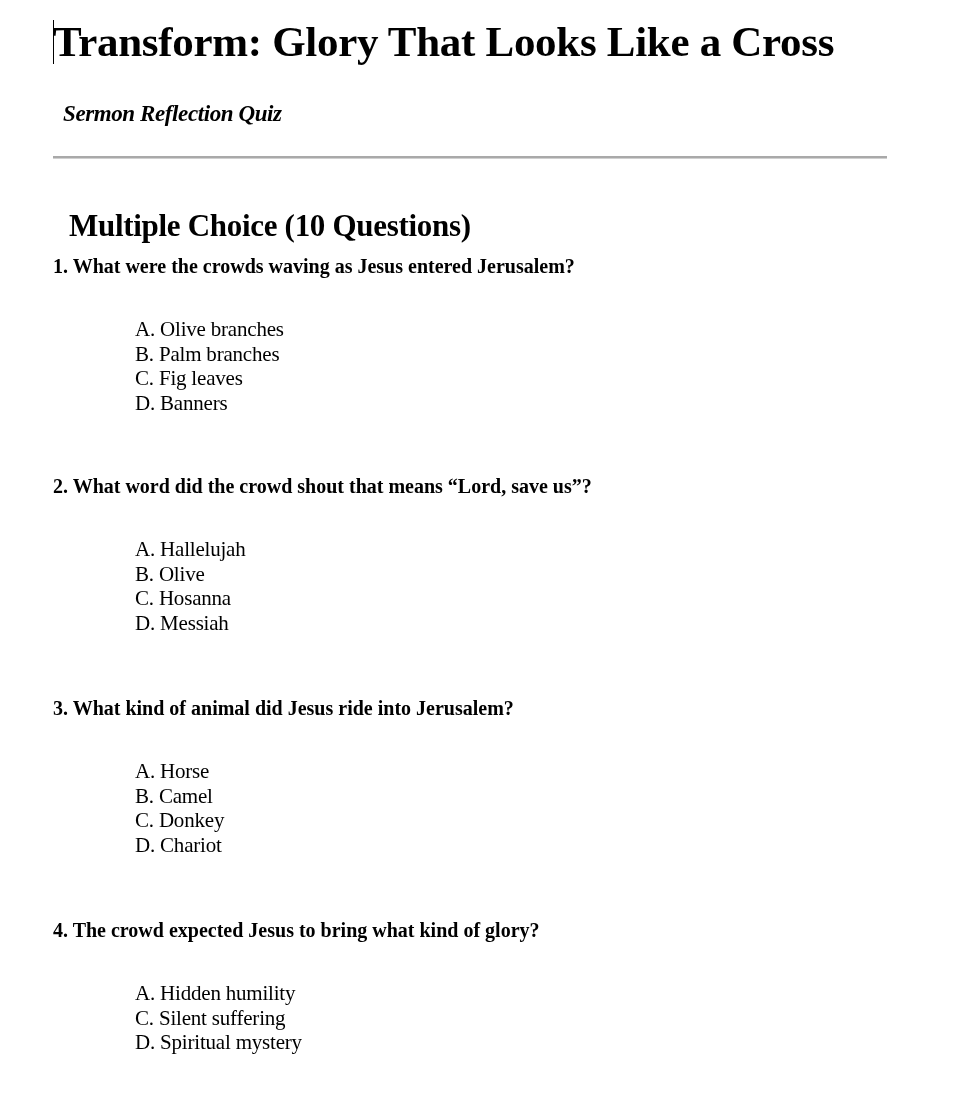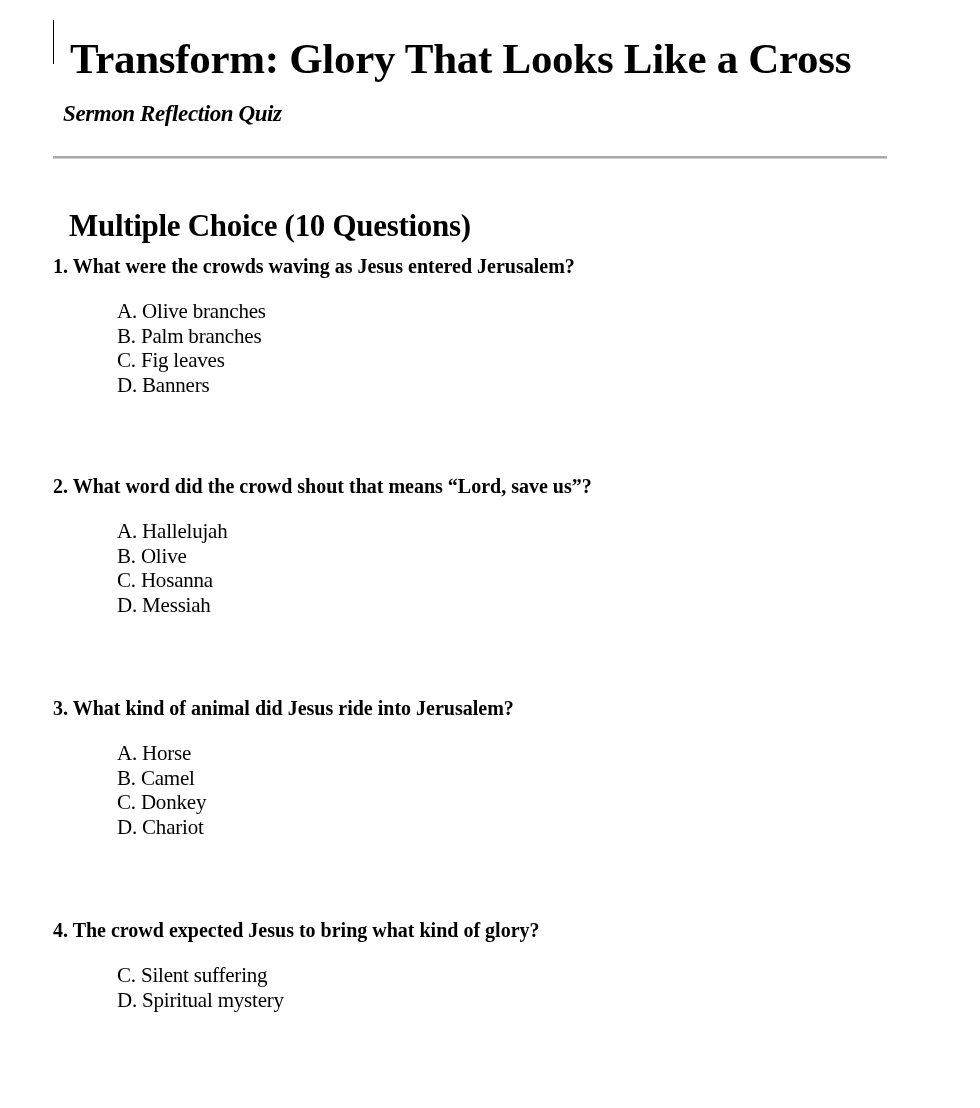--- a/index.html
+++ b/index.html
@@ -23,21 +23,21 @@
     }
     .cursor {
       position: absolute;
       left: 53px;
       top: 20px;
       width: 1px;
       height: 44px;
       background: #000;
     }
     h1.title {
-      margin: 17px;
+      margin: 0;
       position: absolute;
       top: 14px;
       left: 0;
       font-size: 43px;
       font-weight: bold;
       letter-spacing: -0.3px;
       white-space: nowrap;
       line-height: 56px;
     }
     .subtitle {
@@ -78,21 +78,21 @@
     }
     .q-text {
       margin: 0;
       font-size: 20px;
       font-weight: bold;
       line-height: 26px;
       white-space: nowrap;
     }
     .options {
       list-style: none;
-      margin: 0;
+      margin: 18px;
       padding: 0;
       position: absolute;
       left: 64px;
       top: 46px;
     }
     .options li {
       font-size: 21px;
       line-height: 24.7px;
       white-space: nowrap;
       letter-spacing: -0.2px;
@@ -135,17 +135,18 @@
       <li>A. Horse</li>
       <li>B. Camel</li>
       <li>C. Donkey</li>
       <li>D. Chariot</li>
     </ul>
   </div>
 
   <div class="question" style="top:917px;">
     <p class="q-text">4. The crowd expected Jesus to bring what kind of glory?</p>
     <ul class="options">
+      <li>A. Hidden humility</li>
       <li>C. Silent suffering</li>
       <li>D. Spiritual mystery</li>
     </ul>
   </div>
 </div>
 
 </body></html>

